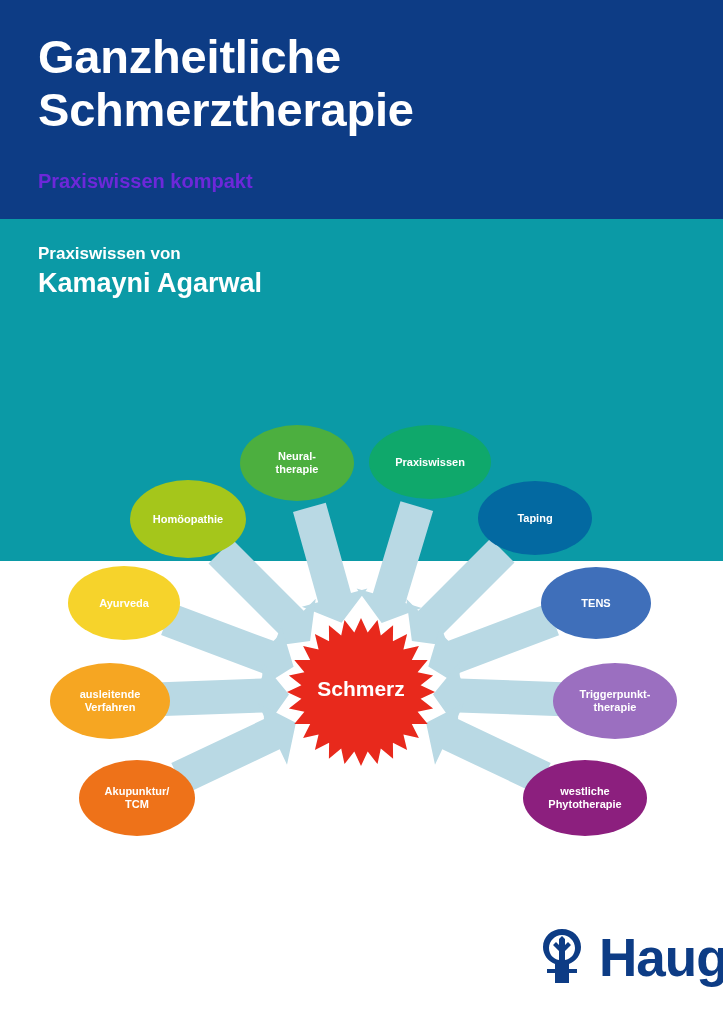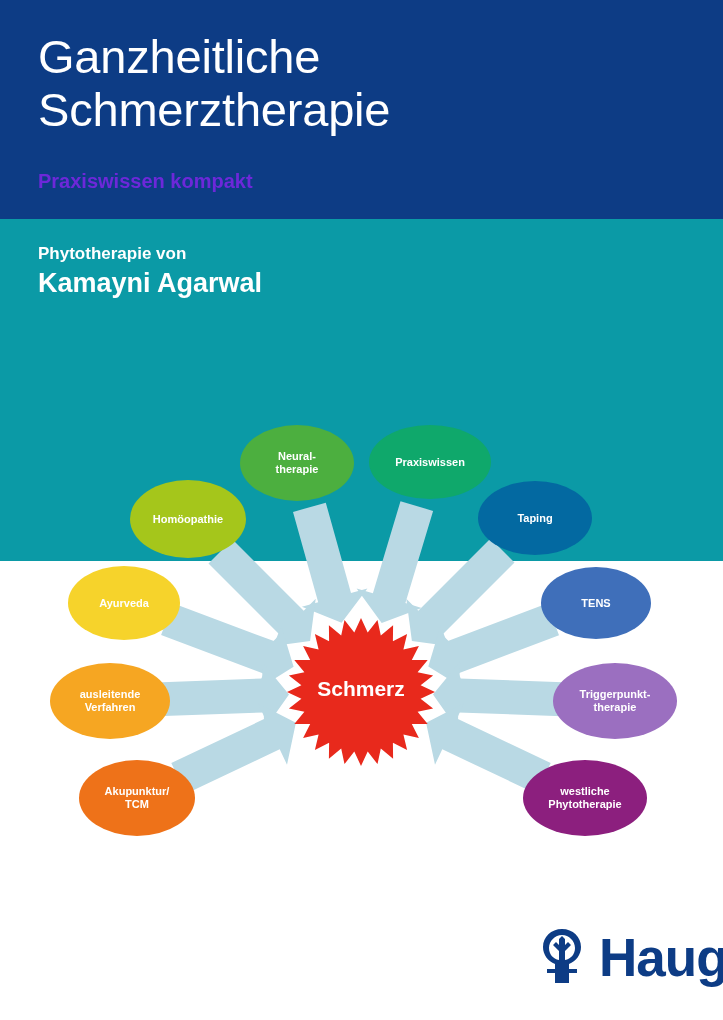--- a/index.html
+++ b/index.html
@@ -34,21 +34,21 @@
     height: 342px;
     background: #0b9aa6;
   }
   .title-main {
     position: absolute;
     left: 38px;
     top: 30px;
     width: 640px;
     color: #ffffff;
     font-size: 47px;
-    font-weight: normal;
+    font-weight: bold;
     line-height: 1.13;
     letter-spacing: -0.2px;
   }
   .title-sub {
     position: absolute;
     left: 38px;
     top: 170px;
     color: #6d28d9;
     font-size: 20px;
     font-weight: bold;
@@ -127,21 +127,21 @@
 
   <div class="band-blue"></div>
   <div class="band-teal"></div>
 
   <div class="title-main">
     <div>Ganzheitliche</div>
     <div>Schmerztherapie</div>
   </div>
 
   <div class="title-sub">Praxiswissen kompakt</div>
-  <div class="editor-label">Phytotherapie von</div>
+  <div class="editor-label">Praxiswissen von</div>
   <div class="editor-name">Kamayni Agarwal</div>
 
   <div id="diagram">
     <svg id="diagram-svg" width="723" height="460" style="position:absolute;left:0;top:0;">
         <polygon points="293.0,111.9 318.2,202.2 301.9,206.8 341.6,222.7 367.4,188.5 351.0,193.0 325.8,102.7" fill="#b9d9e4"></polygon>
         <polygon points="400.5,101.2 372.9,193.2 356.6,188.4 381.7,223.0 421.7,207.9 405.4,203.0 433.1,110.9" fill="#b9d9e4"></polygon>
         <polygon points="208.5,163.5 279.7,234.7 267.7,246.7 310.1,241.1 315.7,198.7 303.7,210.7 232.5,139.5" fill="#b9d9e4"></polygon>
         <polygon points="490.5,138.5 418.3,210.7 406.3,198.7 411.9,241.1 454.3,246.7 442.3,234.7 514.5,162.5" fill="#b9d9e4"></polygon>
         <polygon points="161.1,235.1 263.3,273.5 257.3,289.4 293.6,266.7 281.2,225.7 275.2,241.6 173.0,203.3" fill="#b9d9e4"></polygon>
         <polygon points="547.0,203.4 446.6,241.4 440.6,225.5 428.3,266.5 464.7,289.1 458.7,273.2 559.0,235.2" fill="#b9d9e4"></polygon>

